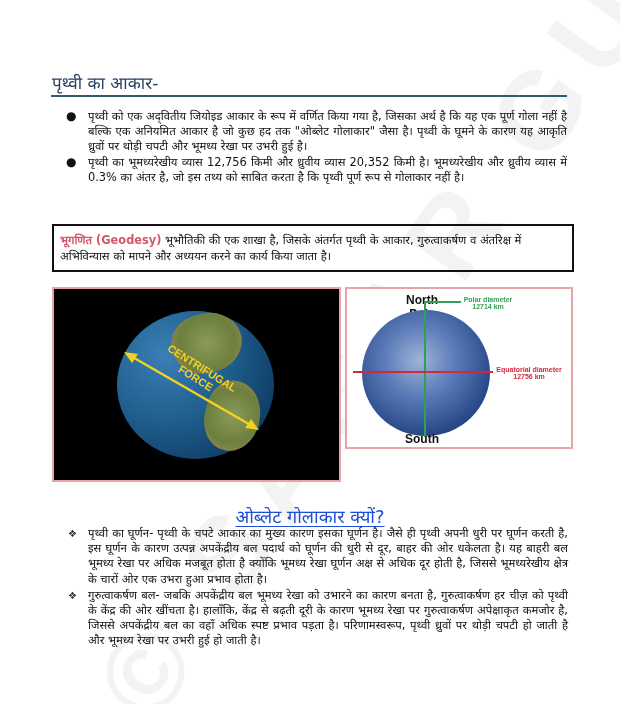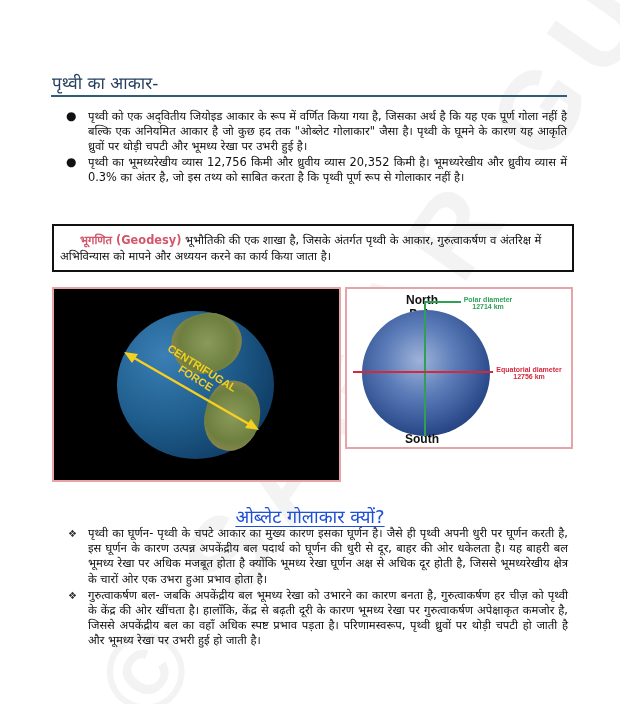--- a/index.html
+++ b/index.html
@@ -11,21 +11,21 @@
                pointer-events: none; z-index: 0; font-family: "Liberation Sans", sans-serif; }
   .page { position: absolute; left: 0; top: 10px; width: 528px; height: 704px; z-index: 1; }
   .h1 { position: absolute; left: 52px; top: 61px; font-size: 17px; color: #243f60; }
   .h1-rule { position: absolute; left: 51px; top: 85px; width: 516px; height: 2px; background: #2f5d74; }
   ul.bullets { position: absolute; left: 62px; top: 99px; width: 505px; margin: 0; padding: 0; list-style: none; }
   ul.bullets li { position: relative; padding-left: 26px; font-size: 11.4px; line-height: 15px;
                   text-align: justify; margin-bottom: 1px; }
   ul.bullets li .dot { position: absolute; left: 4px; top: 0; font-size: 12px; }
   .defbox { position: absolute; left: 52px; top: 214px; width: 506px; border: 2.5px solid #111;
             padding: 6px 6px 6px 6px; font-size: 11.4px; line-height: 16px; }
-  .defbox .term { color: #d4566a; font-weight: bold; margin-left: 20px; }
+  .defbox .term { color: #d4566a; font-weight: bold; }
   .img-left { position: absolute; left: 52px; top: 277px; width: 285px; height: 191px;
               background: #000; border: 2px solid #e6a3a8; overflow: hidden; }
   .img-right { position: absolute; left: 345px; top: 277px; width: 224px; height: 158px;
                background: #fff; border: 2px solid #e6a3a8; overflow: hidden; }
   .globe1 { position: absolute; left: 63px; top: 22px; width: 157px; height: 148px; border-radius: 50%;
             background: radial-gradient(circle at 30% 30%, #3a7fb5 0%, #1f5d8c 45%, #0f3c64 80%, #0a2a48 100%); }
   .land1 { position: absolute; border-radius: 45% 55% 50% 50%; background: radial-gradient(circle, #8a9a5a, #6d7f3e 60%, #a58a5a); }
   .arrow-label { position: absolute; font-family: "Liberation Sans", sans-serif; font-weight: bold;
                  color: #f5d020; font-size: 11px; transform: rotate(32deg); text-align: center; line-height: 12px; }
   .globe2 { position: absolute; left: 15px; top: 21px; width: 128px; height: 126px; border-radius: 50%;

